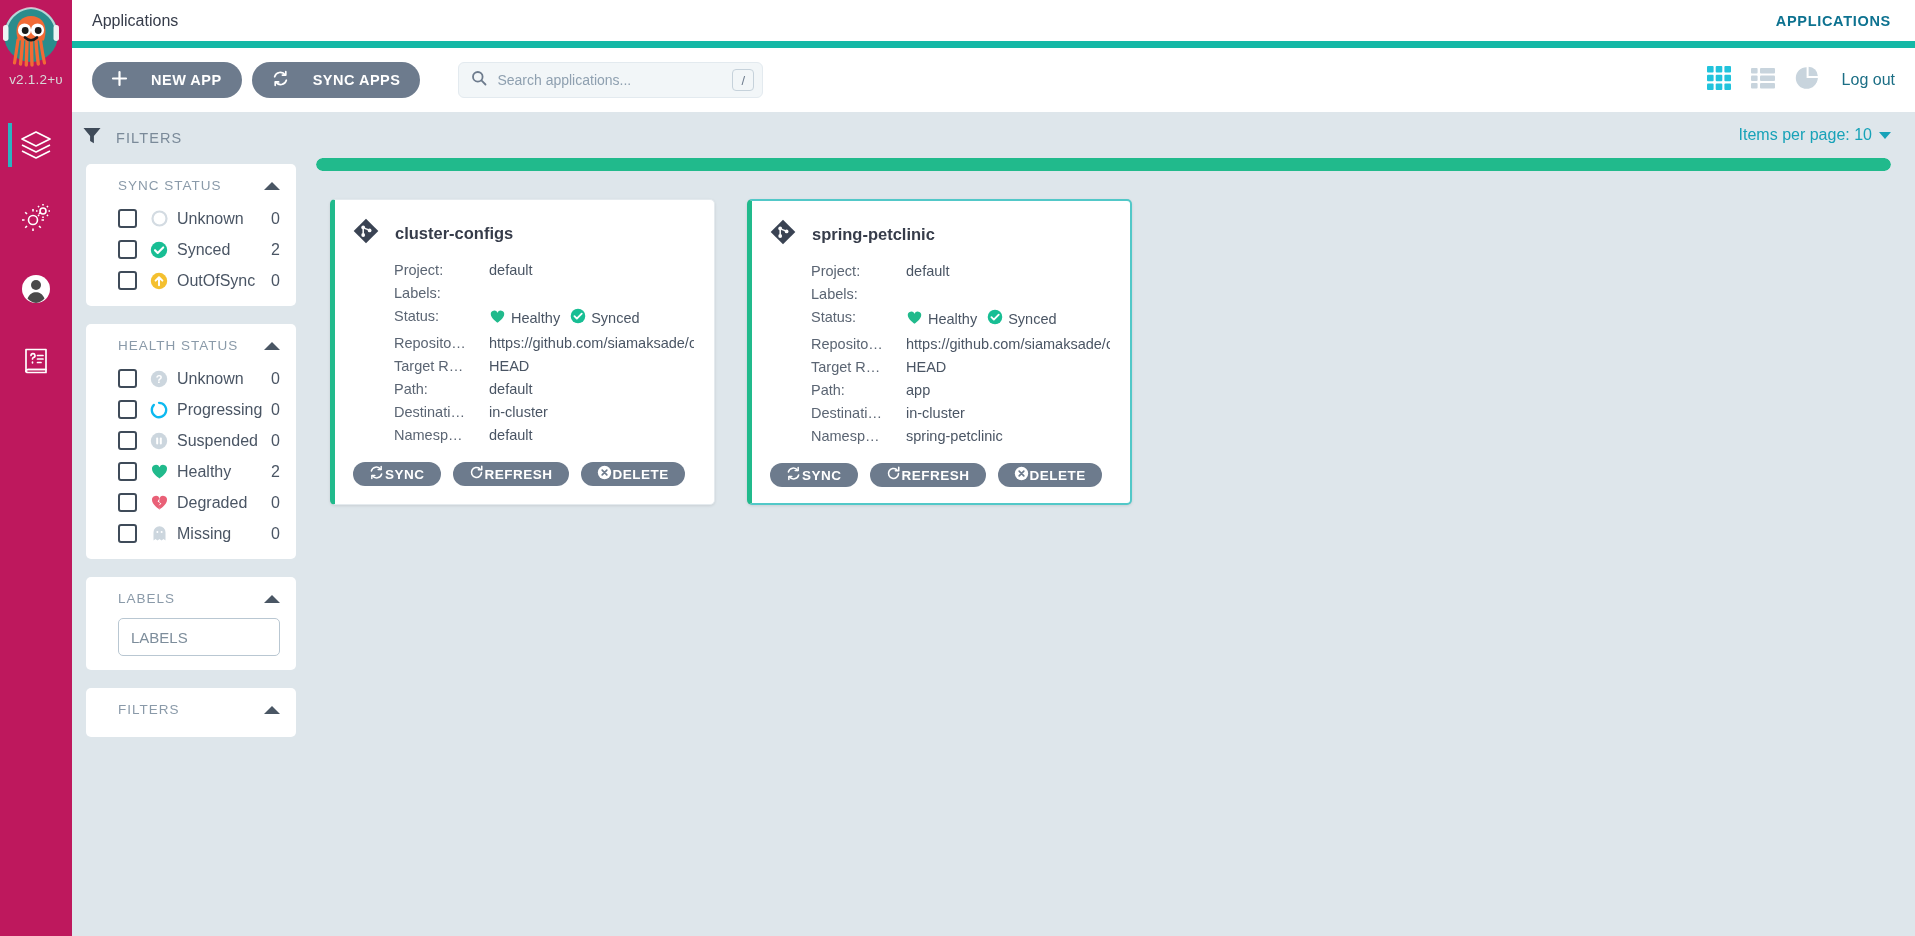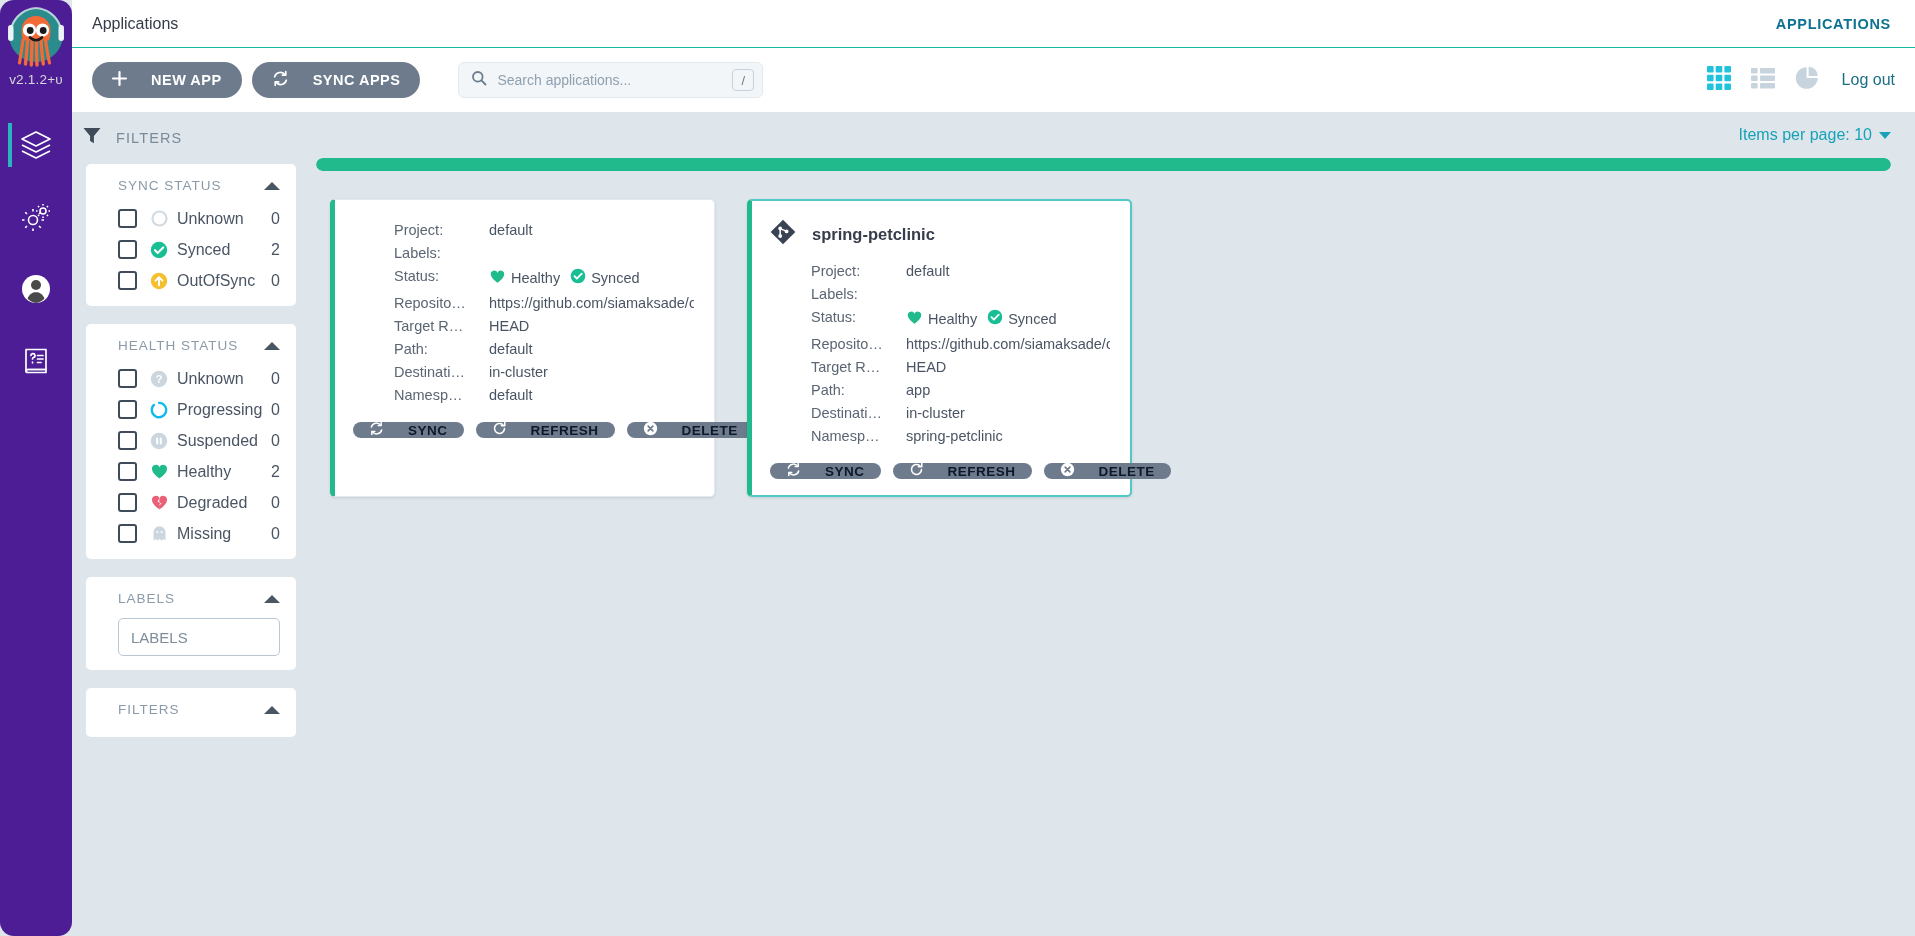--- a/index.html
+++ b/index.html
@@ -7,24 +7,23 @@
     width: 1915px; height: 936px;
     font-family: "Liberation Sans", sans-serif;
     background: #dee6eb;
     overflow: hidden;
   }
   .app { display: flex; width: 1915px; height: 936px; }
 
   
   .sidebar {
     width: 72px; min-width: 72px; height: 936px;
-    background: #4c1d95;
-    display: flex; flex-direction: column; align-items: center;
+    background: #be185d;
+    display: flex; flex-direction: column; align-items: flex-start;
     position: relative;
-    border-radius: 14px;
   }
   .logo-wrap { margin-top: 6px; width: 62px; height: 62px; position: relative; }
   .version-text {
     color: #d8d8d8; font-size: 13.5px; letter-spacing: 0.2px;
     margin-top: 4px; width: 72px; text-align: center;
     overflow: hidden; white-space: nowrap;
   }
   .nav-items { margin-top: 22px; width: 72px; }
   .nav-item {
     width: 72px; height: 72px;
@@ -37,21 +36,21 @@
   }
   .nav-item svg { display: block; }
 
   
   .main { flex: 1; height: 936px; display: flex; flex-direction: column; background: #dee6eb; }
 
   .topbar {
     height: 48px; background: #fff;
     display: flex; align-items: center; justify-content: space-between;
     padding: 0 24px 0 20px;
-    border-bottom: 1px solid #14b8a6;
+    border-bottom: 7px solid #14b8a6;
     flex-shrink: 0;
   }
   .topbar-title { font-size: 16px; color: #363c4a; }
   .topbar-right { font-size: 14.5px; color: #0d7290; font-weight: bold; letter-spacing: 0.7px; }
 
   .toolbar {
     height: 64px; background: #fff;
     display: flex; align-items: center; padding: 0 20px;
     flex-shrink: 0;
   }
@@ -150,23 +149,23 @@
   .card-title-row { display: flex; align-items: center; gap: 16px; margin-bottom: 10px; }
   .card-title { font-size: 16.5px; font-weight: bold; color: #363c4a; }
   .card-rows { display: block; }
   .card-row { display: flex; padding: 3.5px 0; font-size: 14.5px; margin-left: 41px; }
   .card-key { width: 95px; min-width: 95px; color: #5b6573; }
   .card-val { color: #4a5564; display: flex; align-items: center; white-space: nowrap; overflow: hidden; }
   .status-chunk { display: inline-flex; align-items: center; gap: 5px; }
   .status-chunk + .status-chunk { margin-left: 10px; }
   .card-actions { display: flex; gap: 12px; margin-top: 16px; }
   .card-btn {
-    height: 16px; border-radius: 16px; background: #6d7b8d; color: #0f172a;
+    height: 24px; border-radius: 16px; background: #6d7b8d; color: #ffffff;
     border: none; padding: 0 16px; font-size: 13.5px; font-weight: bold;
-    letter-spacing: 0.5px; display: inline-flex; align-items: center; gap: 24px;
+    letter-spacing: 0.5px; display: inline-flex; align-items: center; gap: 1px;
     cursor: pointer; font-family: "Liberation Sans", sans-serif;
   }
   svg { overflow: visible; }
 </style>
 </head>
 <body>
 
 <div class="app">
 
   <div class="sidebar">
@@ -458,20 +457,32 @@
           </span>
         </div>
 
         <div class="progress-track">
           <div class="progress-fill"></div>
         </div>
 
         <div class="cards-grid">
 
           <div class="app-card">
+            <div class="card-title-row">
+              <span>
+                <svg width="26" height="26" viewBox="0 0 26 26">
+                  <path d="M13 0.7L25.3 13 13 25.3 0.7 13z" fill="#3a4353"></path>
+                  <circle cx="10.2" cy="9.4" r="1.9" fill="#fff"></circle>
+                  <circle cx="10.2" cy="17" r="1.9" fill="#fff"></circle>
+                  <circle cx="16.6" cy="12.4" r="1.9" fill="#fff"></circle>
+                  <path d="M10.2 10.6v5.2M11.6 10.4l3.6 1.2" stroke="#fff" stroke-width="1.5"></path>
+                </svg>
+              </span>
+              <span class="card-title">cluster-configs</span>
+            </div>
             <div class="card-rows">
               <div class="card-row">
                 <span class="card-key">Project:</span>
                 <span class="card-val">default</span>
               </div>
               <div class="card-row">
                 <span class="card-key">Labels:</span>
                 <span class="card-val"></span>
               </div>
               <div class="card-row">

